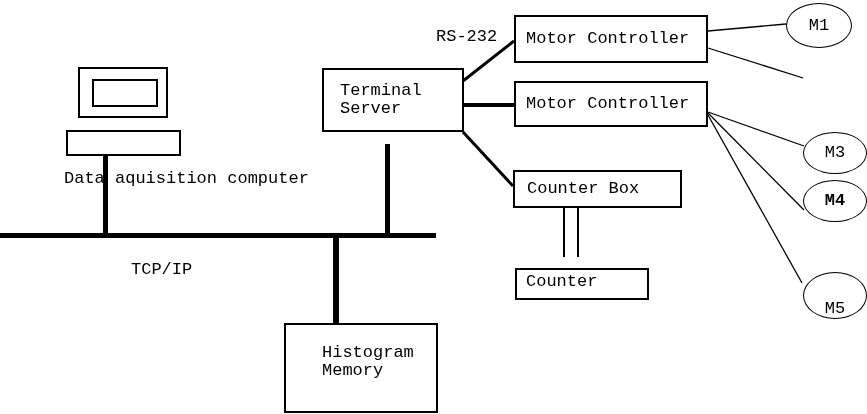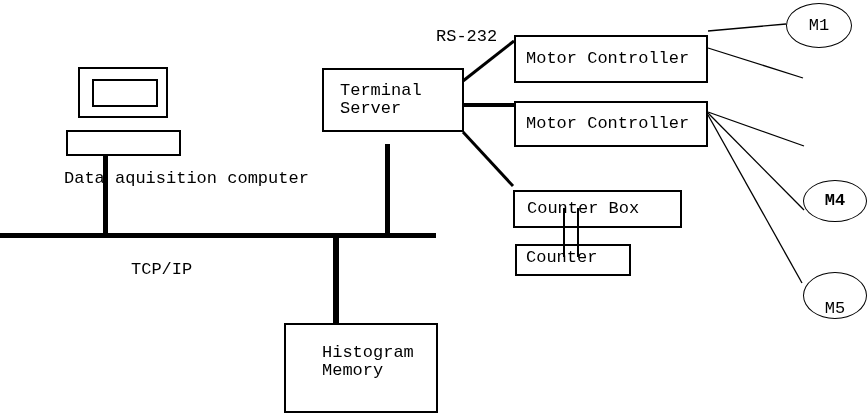--- a/index.html
+++ b/index.html
@@ -15,21 +15,21 @@
     line-height: 18px;
     color: var(--stroke);
   }
   .box {
     position: absolute;
     box-sizing: border-box;
     border: 2px solid var(--stroke);
     background: var(--bg);
     z-index: 2;
   }
-  .vcenter { display: flex; align-items: center; margin-top: 20px; }
+  .vcenter { display: flex; align-items: center; }
   .motor {
     position: absolute;
     box-sizing: border-box;
     border: 1.5px solid var(--stroke);
     border-radius: 50%;
     background: var(--bg);
     z-index: 2;
     display: flex;
     align-items: center;
     justify-content: center;
@@ -64,33 +64,36 @@
   <div class="box vcenter" style="left:514px; top:15px; width:194px; height:48px; padding-left:10px;">
     <span>Motor Controller</span>
   </div>
   <div class="box vcenter" style="left:514px; top:81px; width:194px; height:46px; padding-left:10px;">
     <span>Motor Controller</span>
   </div>
 
   <div class="box vcenter" style="left:513px; top:170px; width:169px; height:38px; padding-left:12px;">
     <span>Counter Box</span>
   </div>
-  <div class="box" style="left:515px; top:244px; width:116px; height:32px; padding:3px 0 0 9px;">
+  <div class="box" style="left:515px; top:268px; width:134px; height:32px; padding:3px 0 0 9px;">
     <span>Counter</span>
   </div>
 
   <div class="freelabel" style="left:131px; top:261px;">TCP/IP</div>
 
   <div class="box twoline" style="left:284px; top:323px; width:154px; height:90px; padding:19px 0 0 36px;">
     <span>Histogram</span>
     <span>Memory</span>
   </div>
 
   <div class="motor" style="left:786px; top:3px;  width:66px; height:45px;">
     <span>M1</span>
+  </div>
+  <div class="motor" style="left:803px; top:132px; width:64px; height:42px;">
+    <span>M3</span>
   </div>
   <div class="motor" style="left:803px; top:180px; width:64px; height:42px;font-weight:bold;">
     <span>M4</span>
   </div>
   <div class="motor" style="left:803px; top:272px; width:64px; height:47px;align-items:flex-end;">
     <span>M5</span>
   </div>
 
   <svg id="wires" width="867" height="414" viewBox="0 0 867 414">
 

